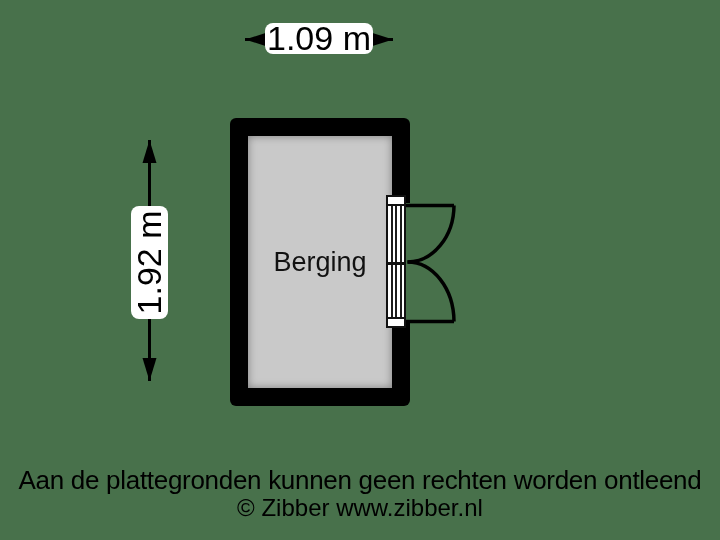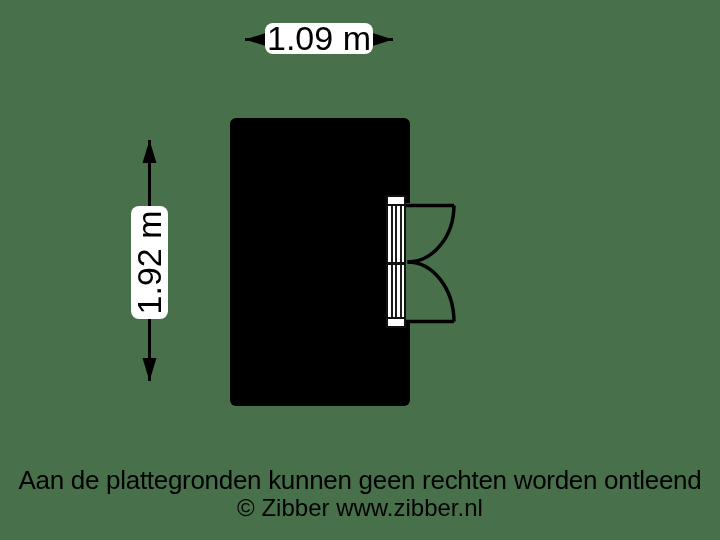--- a/index.html
+++ b/index.html
@@ -135,20 +135,23 @@
 
 <div id="dim-width-box" class="dim-box">
   <span>1.09 m</span>
 </div>
 
 <div id="dim-height-box" class="dim-box">
   <span class="vtext">1.92 m</span>
 </div>
 
 <div id="room-walls">
+  <div id="room-floor">
+    <span id="room-label">Berging</span>
+  </div>
   <div id="door-opening"></div>
   <div id="door-frame">
     <div id="door-glazing"></div>
     <div id="door-meet-line"></div>
   </div>
 </div>
 
 <div id="disclaimer">Aan de plattegronden kunnen geen rechten worden ontleend</div>
 <div id="copyright">© Zibber www.zibber.nl</div>
 

